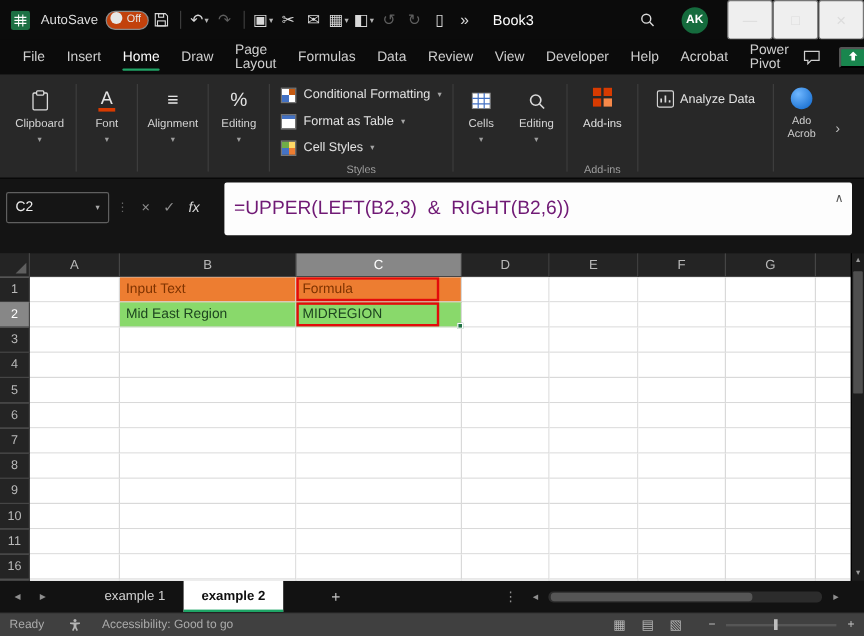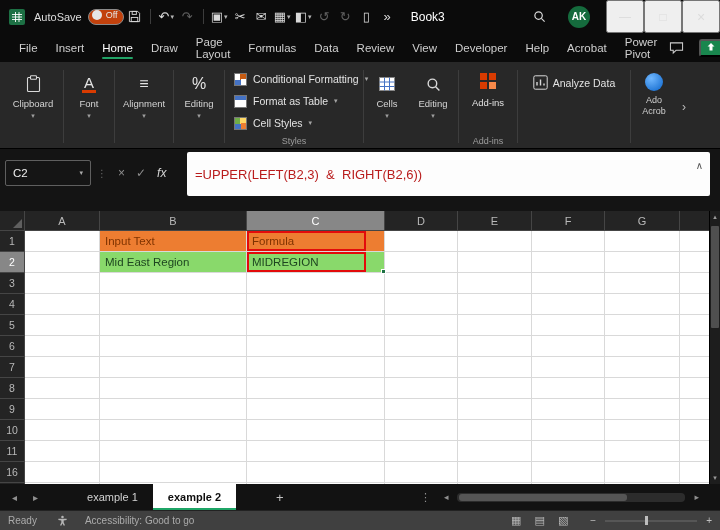--- a/index.html
+++ b/index.html
@@ -35,21 +35,21 @@
 
 
 .ribbon{flex:0 0 84px;background:#282828;display:flex;align-items:stretch;padding:3px 2px 0 4px;border-bottom:1px solid #000}
 .rcol{display:flex;flex-direction:column;align-items:center;padding-top:8px;gap:3px;color:#e0e0e0}
 .rcol .gicon{height:22px;display:flex;align-items:center;justify-content:center;font-size:16px;color:#e3e3e3}
 .rcol .glabel{font-size:9.5px;color:#d4d4d4}
 .rcol .gcaret{font-size:7px;color:#9d9d9d}
 .w58{width:58px}.w56{width:56px}.w48{width:48px}.w44{width:44px}
 .rsep{width:1px;background:#3d3d3d;margin:5px 1px}
 .font-A{font-size:15px;line-height:1;border-bottom:3px solid #d83b01;padding:0 2px}
-.styles-group{width:136px;position:relative;padding:3px 4px 14px 8px;display:flex;flex-direction:column;gap:1px}
+.styles-group{width:150px;position:relative;padding:3px 4px 14px 8px;display:flex;flex-direction:column;gap:1px}
 .style-row{display:flex;align-items:center;gap:6px;height:22px;font-size:10.5px;color:#e2e2e2;white-space:nowrap}
 .style-row .caret{font-size:7px;color:#a5a5a5}
 .srow-icon{width:13px;height:13px;border:1px solid #777;flex:none}
 .srow-icon-0{background:conic-gradient(#c55a11 0 25%,#fff 0 50%,#4472c4 0 75%,#fff 0)}
 .srow-icon-1{background:linear-gradient(#4472c4 0 32%,#fff 32%)}
 .srow-icon-2{background:conic-gradient(#ffd966 0 25%,#ed7d31 0 50%,#4472c4 0 75%,#70ad47 0)}
 .group-label{position:absolute;left:0;right:0;bottom:2px;text-align:center;font-size:9px;color:#9d9d9d}
 .addins-group{width:56px;position:relative;display:flex;flex-direction:column;align-items:center;padding-top:8px;gap:4px;color:#e0e0e0}
 .addins-group .glabel{font-size:9.5px}
 .analyze-group{width:110px;display:flex;align-items:flex-start;justify-content:center;padding-top:10px}
@@ -59,21 +59,21 @@
 .ribbon-chevron{width:16px;display:flex;align-items:center;justify-content:center;color:#bbb;font-size:12px}
 
 
 .formula-area{flex:0 0 62px;background:#141414;position:relative}
 .namebox{position:absolute;left:5px;top:11px;width:86px;height:26px;border:1px solid #5f5f5f;border-radius:2px;display:flex;align-items:center;padding:0 7px;color:#eee;font-size:11.5px;background:#151515}
 .namebox .nb-caret{margin-left:auto;font-size:7px;color:#aaa}
 .fxcluster{position:absolute;left:97px;top:11px;height:26px;display:flex;align-items:center;gap:11px;color:#8e8e8e;font-size:12px}
 .fxcluster .dots{font-size:10px;color:#666}
 .fxcluster .fx{font-style:italic;color:#d5d5d5}
 .fbox{position:absolute;left:187px;top:3px;right:10px;height:44px;background:#fdfdfd;border-radius:2px;display:flex;align-items:center;padding:0 22px 0 8px}
-.fbox .ftext{font-size:13px;color:#b91c1c;white-space:pre}
+.fbox .ftext{font-size:16px;color:#701a75;white-space:pre}
 .fbox .fchev{position:absolute;right:7px;top:8px;color:#555;font-size:10px}
 
 
 .grid-area{flex:1;display:flex;min-height:0}
 .sheet{flex:1;display:flex;flex-direction:column;min-width:0}
 .col-headers{flex:0 0 20px;display:flex;background:#242424}
 .corner{width:25px;flex:none;border-right:1px solid #454545;border-bottom:1px solid #454545;position:relative;background:#242424}
 .corner::after{content:"";position:absolute;right:2px;bottom:2px;border-left:9px solid transparent;border-bottom:9px solid #5f5f5f}
 .col-h{flex:none;display:flex;align-items:center;justify-content:center;font-size:11px;color:#b9b9b9;border-right:1px solid #454545;border-bottom:1px solid #454545;background:#242424}
 .col-h.filler{flex:1;border-right:none}

